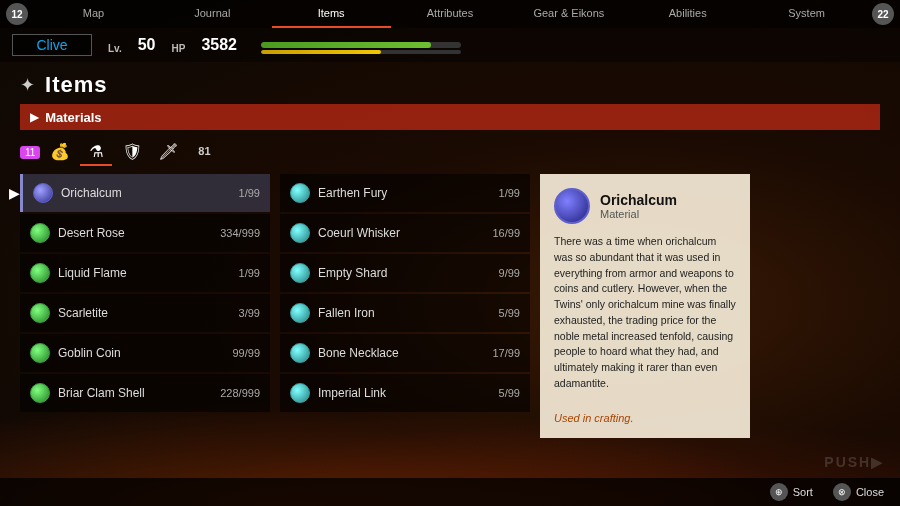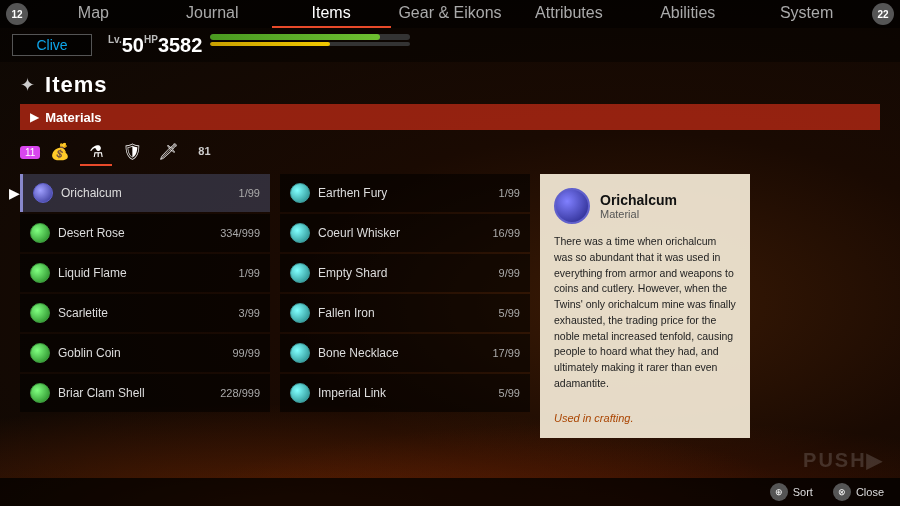--- a/index.html
+++ b/index.html
@@ -60,21 +60,21 @@
     .nav-tabs {
       display: flex;
       flex: 1;
       height: 100%;
     }
     .nav-tab {
       flex: 1;
       display: flex;
       align-items: center;
       justify-content: center;
-      font-size: 16px;
+      font-size: 11px;
       color: #aaa;
       cursor: pointer;
       position: relative;
       border-bottom: 2px solid transparent;
     }
     .nav-tab.active {
       color: #fff;
       border-bottom: 2px solid #e84a2a;
     }
 
@@ -95,31 +95,31 @@
       font-size: 14px;
       color: #0ea5e9;
       background: rgba(0,0,0,0.5);
       padding: 2px 12px;
       border: 1px solid #555;
       min-width: 80px;
       text-align: center;
     }
     .player-stats {
       display: flex;
-      align-items: flex-start;
+      align-items: flex-end;
       margin-left: 16px;
-      gap: 0;
+      gap: 16px;
     }
     .stat-label {
       font-size: 10px;
       color: #bbb;
       font-weight: bold;
     }
     .stat-value {
-      font-size: 20px;
+      font-size: 16px;
       color: #fff;
       font-weight: bold;
     }
     .hp-bar-container {
       display: flex;
       flex-direction: column;
       gap: 2px;
       margin-left: 8px;
     }
     .hp-bar {
@@ -375,39 +375,39 @@
     .watermark {
       position: absolute;
       bottom: 34px;
       right: 16px;
       font-size: 18px;
       color: rgba(255,255,255,0.15);
       font-weight: bold;
       letter-spacing: 2px;
     }
     .push-logo {
-      font-size: 20px;
+      font-size: 14px;
       color: rgba(200,200,200,0.2);
       font-weight: bold;
     }
   </style>
 </head>
 <body>
 
 <div class="bg-overlay"></div>
 <div class="bg-flames"></div>
 
 <div class="top-nav">
   <div class="nav-badge">12</div>
   <div class="nav-tabs">
     <div class="nav-tab">Map</div>
     <div class="nav-tab">Journal</div>
     <div class="nav-tab active">Items</div>
+    <div class="nav-tab">Attributes</div>
     <div class="nav-tab">Gear &amp; Eikons</div>
-    <div class="nav-tab">Attributes</div>
     <div class="nav-tab">Abilities</div>
     <div class="nav-tab">System</div>
   </div>
   <div class="nav-badge">22</div>
 </div>
 
 <div class="player-bar">
   <div class="player-name">Clive</div>
   <div class="player-stats">
     <span class="stat-label">Lv.</span>

